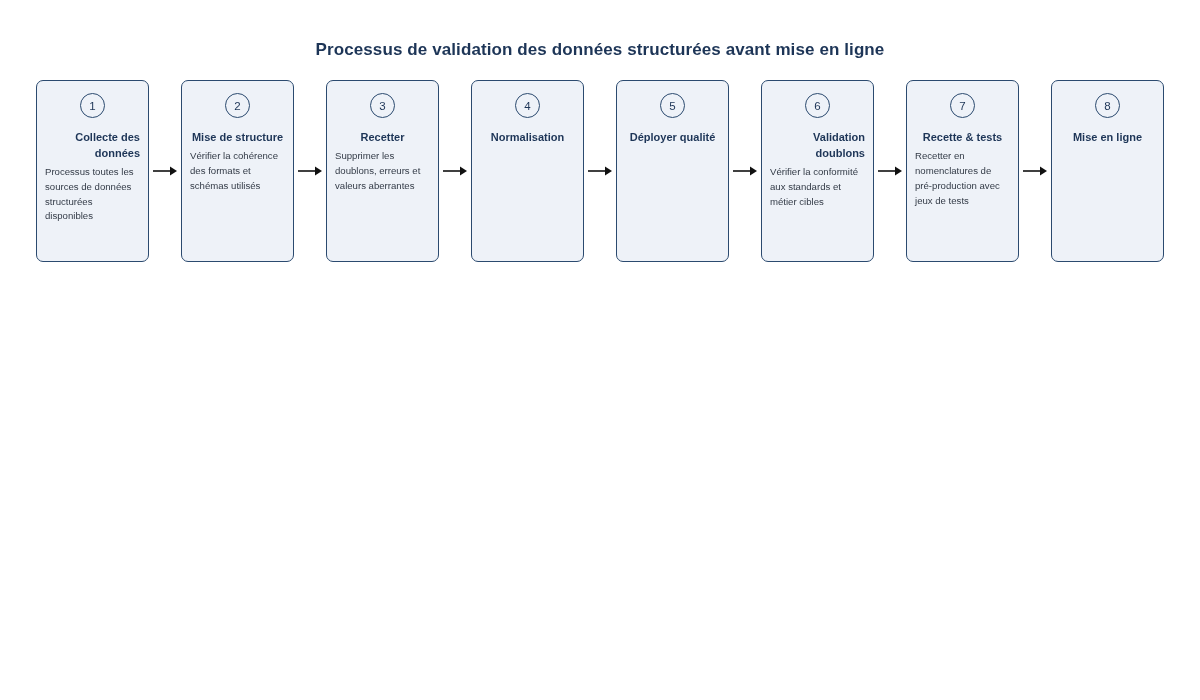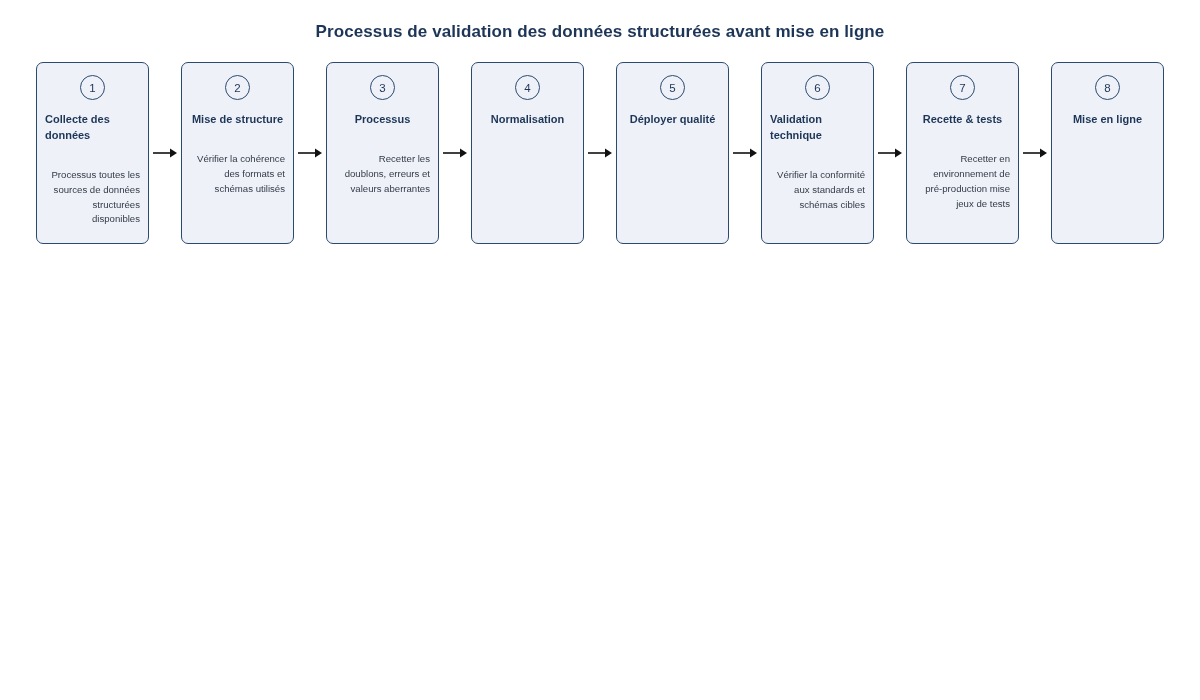--- a/index.html
+++ b/index.html
@@ -16,21 +16,21 @@
   .page {
     position: relative;
     width: 1200px;
     height: 700px;
   }
   .diagram-title {
     text-align: center;
     font-size: 17px;
     font-weight: bold;
     color: #1d3557;
-    margin: 0;
+    margin: 18px;
     padding-top: 22px;
     letter-spacing: 0.1px;
   }
   .flow {
     display: flex;
     align-items: stretch;
     justify-content: center;
     margin-top: 20px;
     padding: 0 50px;
     box-sizing: border-box;
@@ -59,28 +59,28 @@
     display: flex;
     align-items: center;
     justify-content: center;
     margin-bottom: 12px;
     flex: 0 0 auto;
   }
   .step-title {
     font-size: 11px;
     font-weight: bold;
     color: #1d3557;
-    text-align: left;
+    text-align: right;
     line-height: 1.45;
-    margin-bottom: 24px;
+    margin-bottom: 3px;
   }
   .step-desc {
     font-size: 9.6px;
     color: #333b47;
-    text-align: right;
+    text-align: left;
     line-height: 1.55;
   }
   .arrow {
     flex: 0 0 auto;
     width: 32px;
     display: flex;
     align-items: center;
     justify-content: center;
     color: #111111;
   }
@@ -117,22 +117,22 @@
 
     <div class="arrow">
       <svg width="26" height="14" viewBox="0 0 26 14" aria-hidden="true">
         <line x1="1" y1="7" x2="19" y2="7" stroke="currentColor" stroke-width="1.6"></line>
         <polygon points="18,2.6 25,7 18,11.4" fill="currentColor"></polygon>
       </svg>
     </div>
 
     <div class="step-card">
       <div class="step-number">3</div>
-      <div class="step-title">Processus</div>
-      <div class="step-desc">Recetter les doublons, erreurs et valeurs aberrantes</div>
+      <div class="step-title">Recetter</div>
+      <div class="step-desc">Supprimer les doublons, erreurs et valeurs aberrantes</div>
     </div>
 
     <div class="arrow">
       <svg width="26" height="14" viewBox="0 0 26 14" aria-hidden="true">
         <line x1="1" y1="7" x2="19" y2="7" stroke="currentColor" stroke-width="1.6"></line>
         <polygon points="18,2.6 25,7 18,11.4" fill="currentColor"></polygon>
       </svg>
     </div>
 
     <div class="step-card">
@@ -154,35 +154,35 @@
 
     <div class="arrow">
       <svg width="26" height="14" viewBox="0 0 26 14" aria-hidden="true">
         <line x1="1" y1="7" x2="19" y2="7" stroke="currentColor" stroke-width="1.6"></line>
         <polygon points="18,2.6 25,7 18,11.4" fill="currentColor"></polygon>
       </svg>
     </div>
 
     <div class="step-card">
       <div class="step-number">6</div>
-      <div class="step-title">Validation technique</div>
-      <div class="step-desc">Vérifier la conformité aux standards et schémas cibles</div>
+      <div class="step-title">Validation doublons</div>
+      <div class="step-desc">Vérifier la conformité aux standards et métier cibles</div>
     </div>
 
     <div class="arrow">
       <svg width="26" height="14" viewBox="0 0 26 14" aria-hidden="true">
         <line x1="1" y1="7" x2="19" y2="7" stroke="currentColor" stroke-width="1.6"></line>
         <polygon points="18,2.6 25,7 18,11.4" fill="currentColor"></polygon>
       </svg>
     </div>
 
     <div class="step-card">
       <div class="step-number">7</div>
       <div class="step-title">Recette &amp; tests</div>
-      <div class="step-desc">Recetter en environnement de pré-production mise jeux de tests</div>
+      <div class="step-desc">Recetter en nomenclatures de pré-production avec jeux de tests</div>
     </div>
 
     <div class="arrow">
       <svg width="26" height="14" viewBox="0 0 26 14" aria-hidden="true">
         <line x1="1" y1="7" x2="19" y2="7" stroke="currentColor" stroke-width="1.6"></line>
         <polygon points="18,2.6 25,7 18,11.4" fill="currentColor"></polygon>
       </svg>
     </div>
 
     <div class="step-card">

